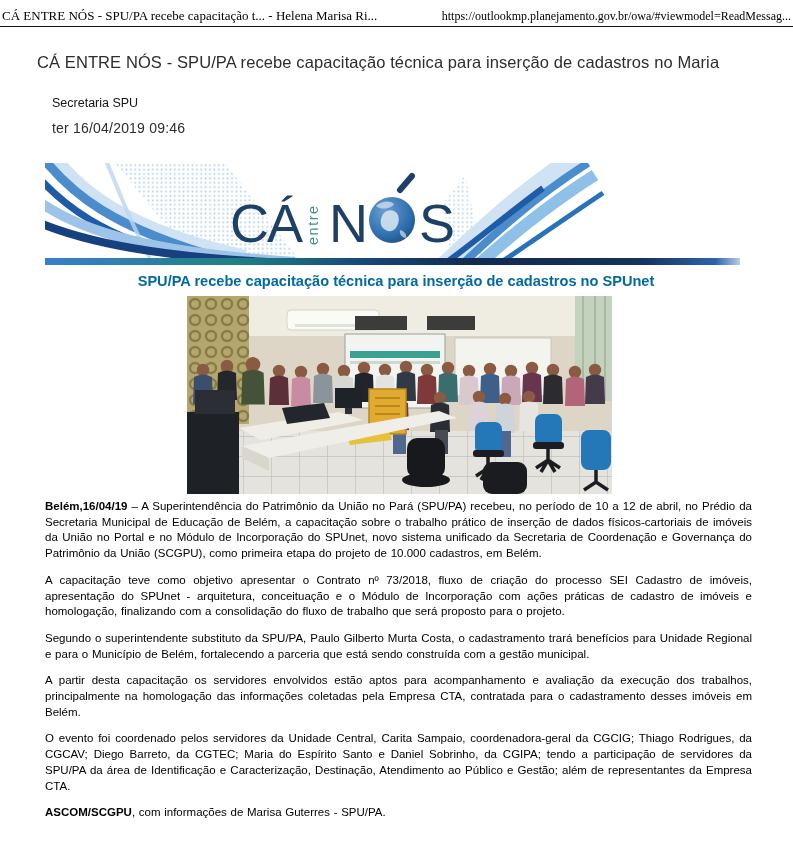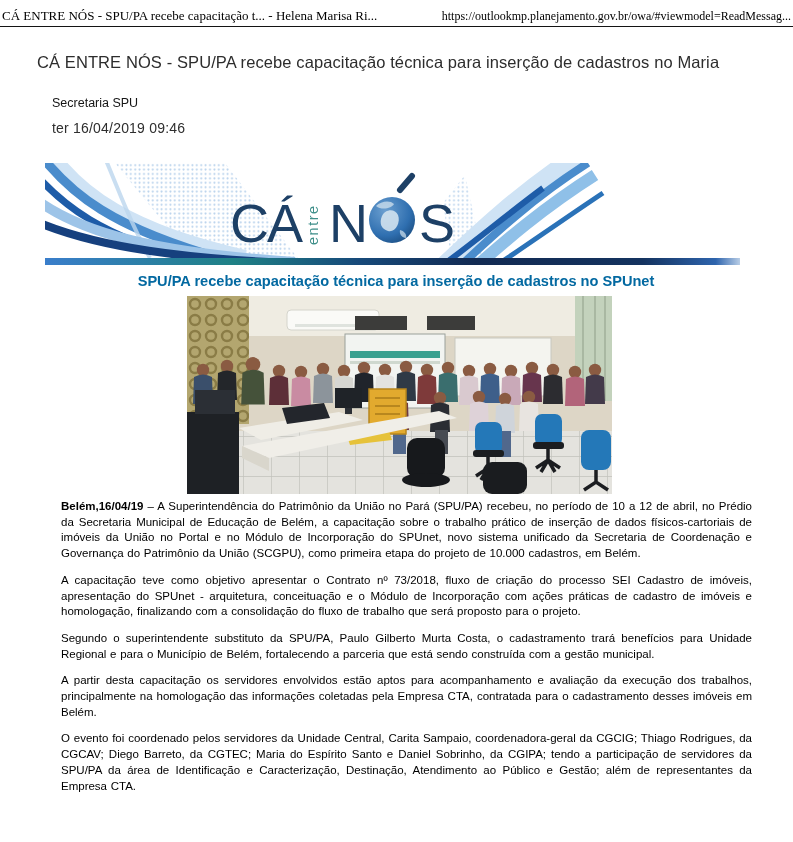--- a/index.html
+++ b/index.html
@@ -58,21 +58,21 @@
     overflow: hidden;
   }
   .photo svg { display: block; }
 
   
   .article {
     position: absolute; left: 45px; top: 499px; width: 707px;
     font-size: 11.5px; line-height: 15.7px; color: #000;
     text-align: justify; word-spacing: .5px;
   }
-  .article p { margin: 0 0 11px 16px; }
+  .article p { margin: 0 0 11px 0; }
 </style>
 </head>
 <body>
 
 <div class="print-header">
   <span class="ph-left">CÁ ENTRE NÓS - SPU/PA recebe capacitação t... - Helena Marisa Ri...</span>
   <span class="ph-right">https://outlookmp.planejamento.gov.br/owa/#viewmodel=ReadMessag...</span>
 </div>
 
 <div class="subject">CÁ ENTRE NÓS - SPU/PA recebe capacitação técnica para inserção de cadastros no Maria</div>
@@ -239,13 +239,14 @@
     </g>
   </svg>
 </div>
 
 <div class="article">
   <p><strong>Belém,16/04/19</strong><span> – A Superintendência do Patrimônio da União no Pará (SPU/PA) recebeu, no período de 10 a 12 de abril, no Prédio da Secretaria Municipal de Educação de Belém, a capacitação sobre o trabalho prático de inserção de dados físicos-cartoriais de imóveis da União no Portal e no Módulo de Incorporação do SPUnet, novo sistema unificado da Secretaria de Coordenação e Governança do Patrimônio da União (SCGPU), como primeira etapa do projeto de 10.000 cadastros, em Belém.</span></p>
   <p><strong></strong><span>A capacitação teve como objetivo apresentar o Contrato nº 73/2018, fluxo de criação do processo SEI Cadastro de imóveis, apresentação do SPUnet - arquitetura, conceituação e o Módulo de Incorporação com ações práticas de cadastro de imóveis e homologação, finalizando com a consolidação do fluxo de trabalho que será proposto para o projeto.</span></p>
   <p><strong></strong><span>Segundo o superintendente substituto da SPU/PA, Paulo Gilberto Murta Costa, o cadastramento trará benefícios para Unidade Regional e para o Município de Belém, fortalecendo a parceria que está sendo construída com a gestão municipal.</span></p>
   <p><strong></strong><span>A partir desta capacitação os servidores envolvidos estão aptos para acompanhamento e avaliação da execução dos trabalhos, principalmente na homologação das informações coletadas pela Empresa CTA, contratada para o cadastramento desses imóveis em Belém.</span></p>
   <p><strong></strong><span>O evento foi coordenado pelos servidores da Unidade Central, Carita Sampaio, coordenadora-geral da CGCIG; Thiago Rodrigues, da CGCAV; Diego Barreto, da CGTEC; Maria do Espírito Santo e Daniel Sobrinho, da CGIPA; tendo a participação de servidores da SPU/PA da área de Identificação e Caracterização, Destinação, Atendimento ao Público e Gestão; além de representantes da Empresa CTA.</span></p>
+  <p><strong>ASCOM/SCGPU</strong><span>, com informações de Marisa Guterres - SPU/PA.</span></p>
 </div>
 
 </body></html>

